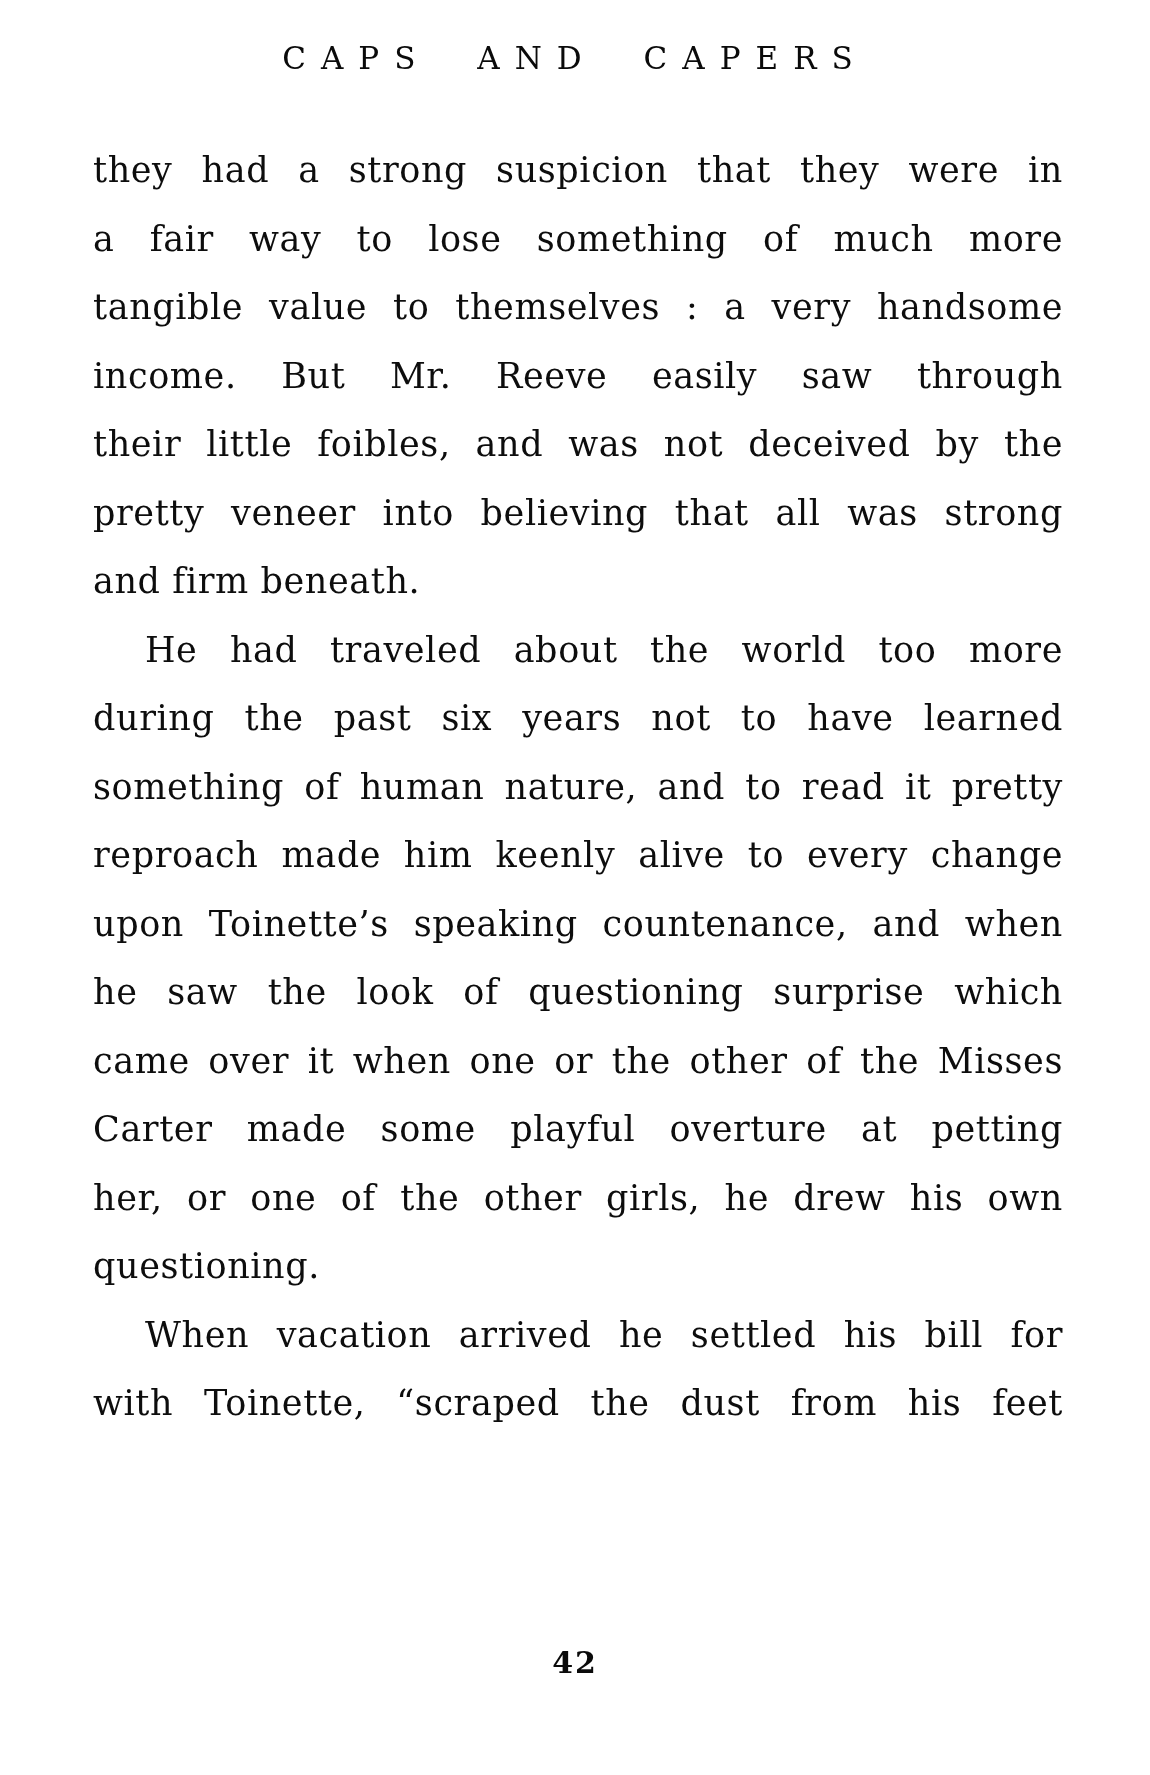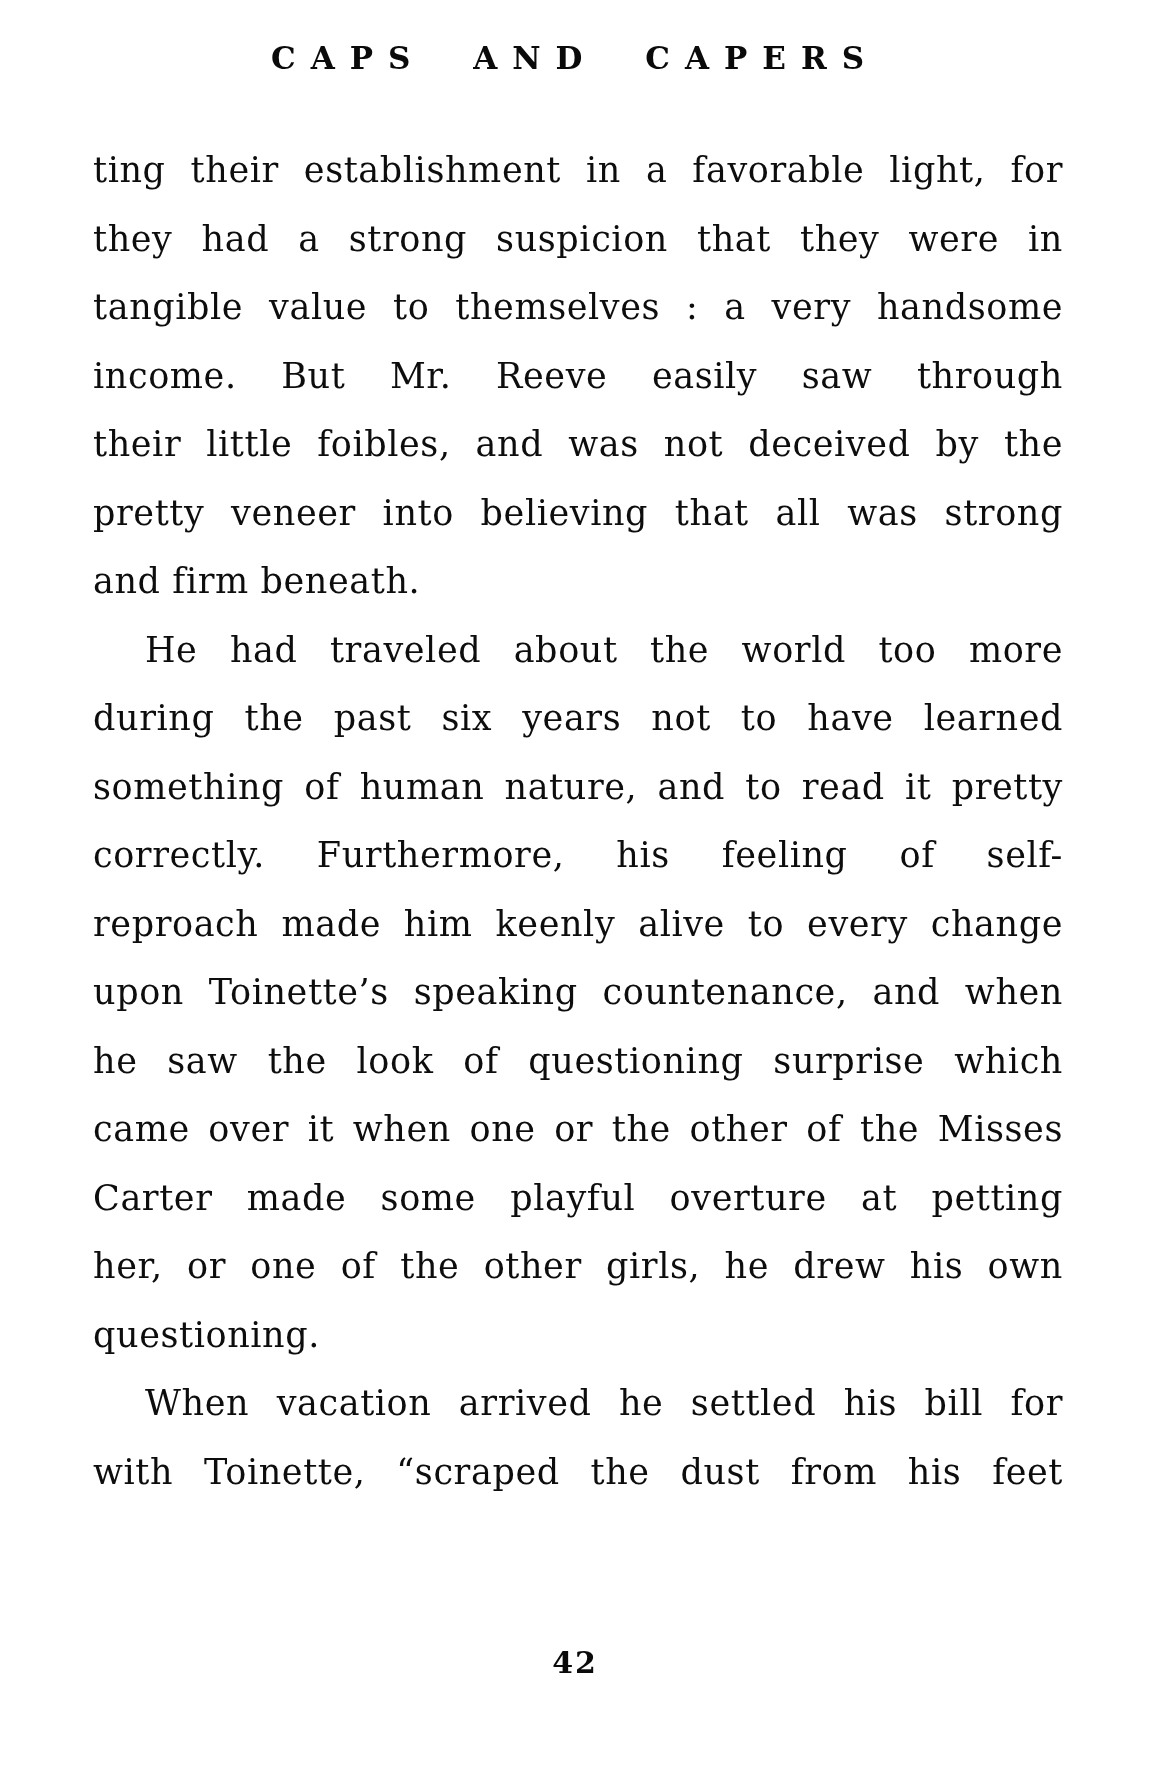--- a/index.html
+++ b/index.html
@@ -16,21 +16,21 @@
     font-family: "DejaVu Serif", "Liberation Serif", serif;
     overflow: hidden;
   }
   .running-head {
     position: absolute;
     top: 40px;
     left: 0;
     width: 100%;
     text-align: center;
     font-size: 31px;
-    font-weight: 700;
+    font-weight: 400;
     letter-spacing: 15px;
     word-spacing: 22px;
     color: #0a0a0a;
   }
   .body-text {
     position: absolute;
     top: 136px;
     left: 93px;
     width: 970px;
   }
@@ -61,31 +61,30 @@
     color: #0a0a0a;
   }
 </style>
 </head>
 <body>
 
 <div class="page">
   <div class="running-head">CAPS AND CAPERS</div>
 
   <div class="body-text">
-      <div class="line">ting their establishment in a favorable light, for</div>
       <div class="line">they had a strong suspicion that they were in</div>
+      <div class="line">a fair way to lose something of much more</div>
       <div class="line">tangible value to themselves : a very handsome</div>
       <div class="line">income.  But Mr. Reeve easily saw through</div>
       <div class="line">their little foibles, and was not deceived by the</div>
       <div class="line">pretty veneer into believing that all was strong</div>
       <div class="line lastline">and firm beneath.</div>
       <div class="line indent">He had traveled about the world too more</div>
       <div class="line">during the past six years not to have learned</div>
       <div class="line">something of human nature, and to read it pretty</div>
-      <div class="line">correctly.  Furthermore, his feeling of self-</div>
       <div class="line">reproach made him keenly alive to every change</div>
       <div class="line">upon Toinette’s speaking countenance, and when</div>
       <div class="line">he saw the look of questioning surprise which</div>
       <div class="line">came over it when one or the other of the Misses</div>
       <div class="line">Carter made some playful overture at petting</div>
       <div class="line">her, or one of the other girls, he drew his own</div>
       <div class="line lastline">questioning.</div>
       <div class="line indent">When vacation arrived he settled his bill for</div>
       <div class="line">with Toinette, “scraped the dust from his feet</div>
     </div>

